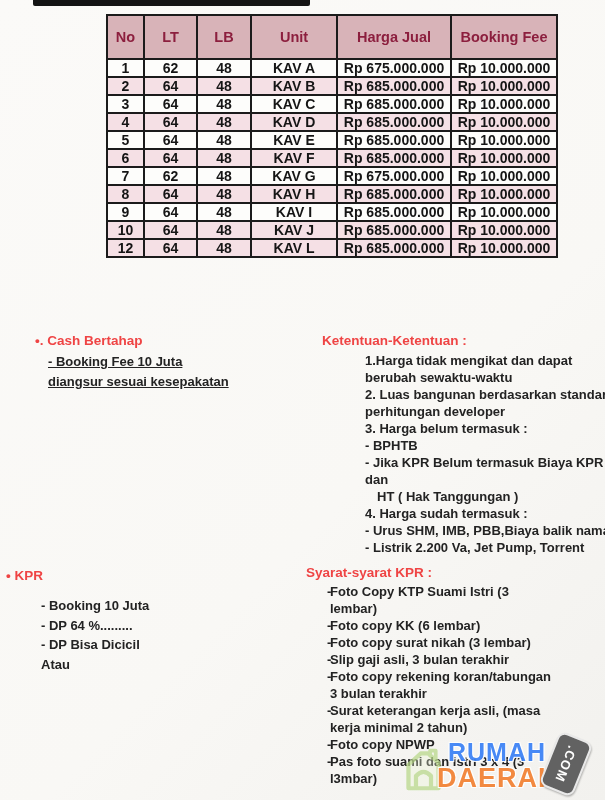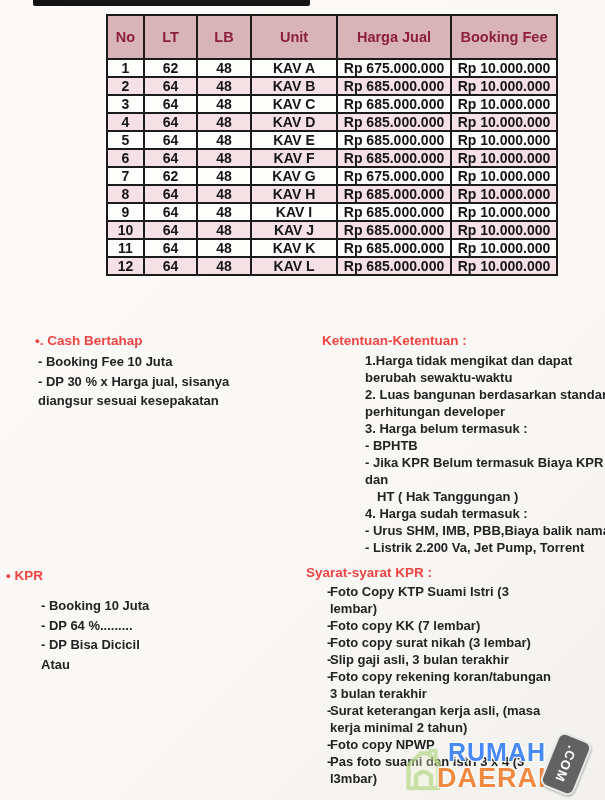--- a/index.html
+++ b/index.html
@@ -29,21 +29,21 @@
     height: 44px; background: #d8b3b8; color: #8c1f3e; font-size: 14.5px;
   }
   table.price tbody td { height: 18px; background: #fdfdfb; color: #151515; }
   table.price tbody tr.alt td { background: #f5e0e5; }
   
   .block { position: absolute; font-weight: bold; font-size: 13px; color: #232323; }
   .block .title { font-size: 13.5px; color: #ef4444; }
   .ln { line-height: 17px; white-space: nowrap; }
   .cash .ln, .kpr .ln { line-height: 19.5px; }
   .cash { left: 35px; top: 333px; }
-  .cash .ln { margin-left: 3px; }
+  .cash .ln { margin-left: 13px; text-decoration: underline; }
   .cash .ln.first { margin-top: 4px; }
   .ketentuan { left: 322px; top: 333px; }
   .ketentuan .ln { margin-left: 43px; }
   .ketentuan .ln.first { margin-top: 4px; }
   .ketentuan .ln.ind2 { margin-left: 55px; }
   .kpr { left: 6px; top: 568px; }
   .kpr .ln { margin-left: 35px; }
   .kpr .ln.first { margin-top: 13px; }
   .syarat { left: 306px; top: 565px; }
   .syarat .list { margin-top: 3px; width: 252px; }
@@ -172,44 +172,35 @@
         <td>Rp 10.000.000</td>
       </tr>
       <tr class="alt">
         <td>10</td>
         <td>64</td>
         <td>48</td>
         <td>KAV J</td>
         <td>Rp 685.000.000</td>
         <td>Rp 10.000.000</td>
       </tr>
-      <tr>
-        <td>11</td>
-        <td>64</td>
-        <td>48</td>
-        <td>KAV K</td>
-        <td>Rp 685.000.000</td>
-        <td>Rp 10.000.000</td>
-      </tr>
       <tr class="alt">
         <td>12</td>
         <td>64</td>
         <td>48</td>
         <td>KAV L</td>
         <td>Rp 685.000.000</td>
         <td>Rp 10.000.000</td>
       </tr>
     </tbody>
 </table>
 
 <div class="block cash">
   <div class="title">•. Cash Bertahap</div>
   <div>
       <div class="ln first">- Booking Fee 10 Juta</div>
-      <div class="ln">- DP 30 % x Harga jual, sisanya</div>
       <div class="ln">diangsur sesuai kesepakatan</div>
     </div>
 </div>
 
 <div class="block ketentuan">
   <div class="title">Ketentuan-Ketentuan :</div>
   <div>
       <div class="ln first">1.Harga tidak mengikat dan dapat</div>
       <div class="ln">berubah sewaktu-waktu</div>
       <div class="ln">2. Luas bangunan berdasarkan standar</div>
@@ -237,21 +228,21 @@
 
 <div class="block syarat">
   <div class="title">Syarat-syarat KPR :</div>
   <div class="list">
       <div class="dash-row">
         <span class="dash">-</span>
         <span class="dtxt">Foto Copy KTP Suami Istri (3 lembar)</span>
       </div>
       <div class="dash-row">
         <span class="dash">-</span>
-        <span class="dtxt">Foto copy KK (7 lembar)</span>
+        <span class="dtxt">Foto copy KK (6 lembar)</span>
       </div>
       <div class="dash-row">
         <span class="dash">-</span>
         <span class="dtxt">Foto copy surat nikah (3 lembar)</span>
       </div>
       <div class="dash-row">
         <span class="dash">-</span>
         <span class="dtxt">Slip gaji asli, 3 bulan terakhir</span>
       </div>
       <div class="dash-row">

